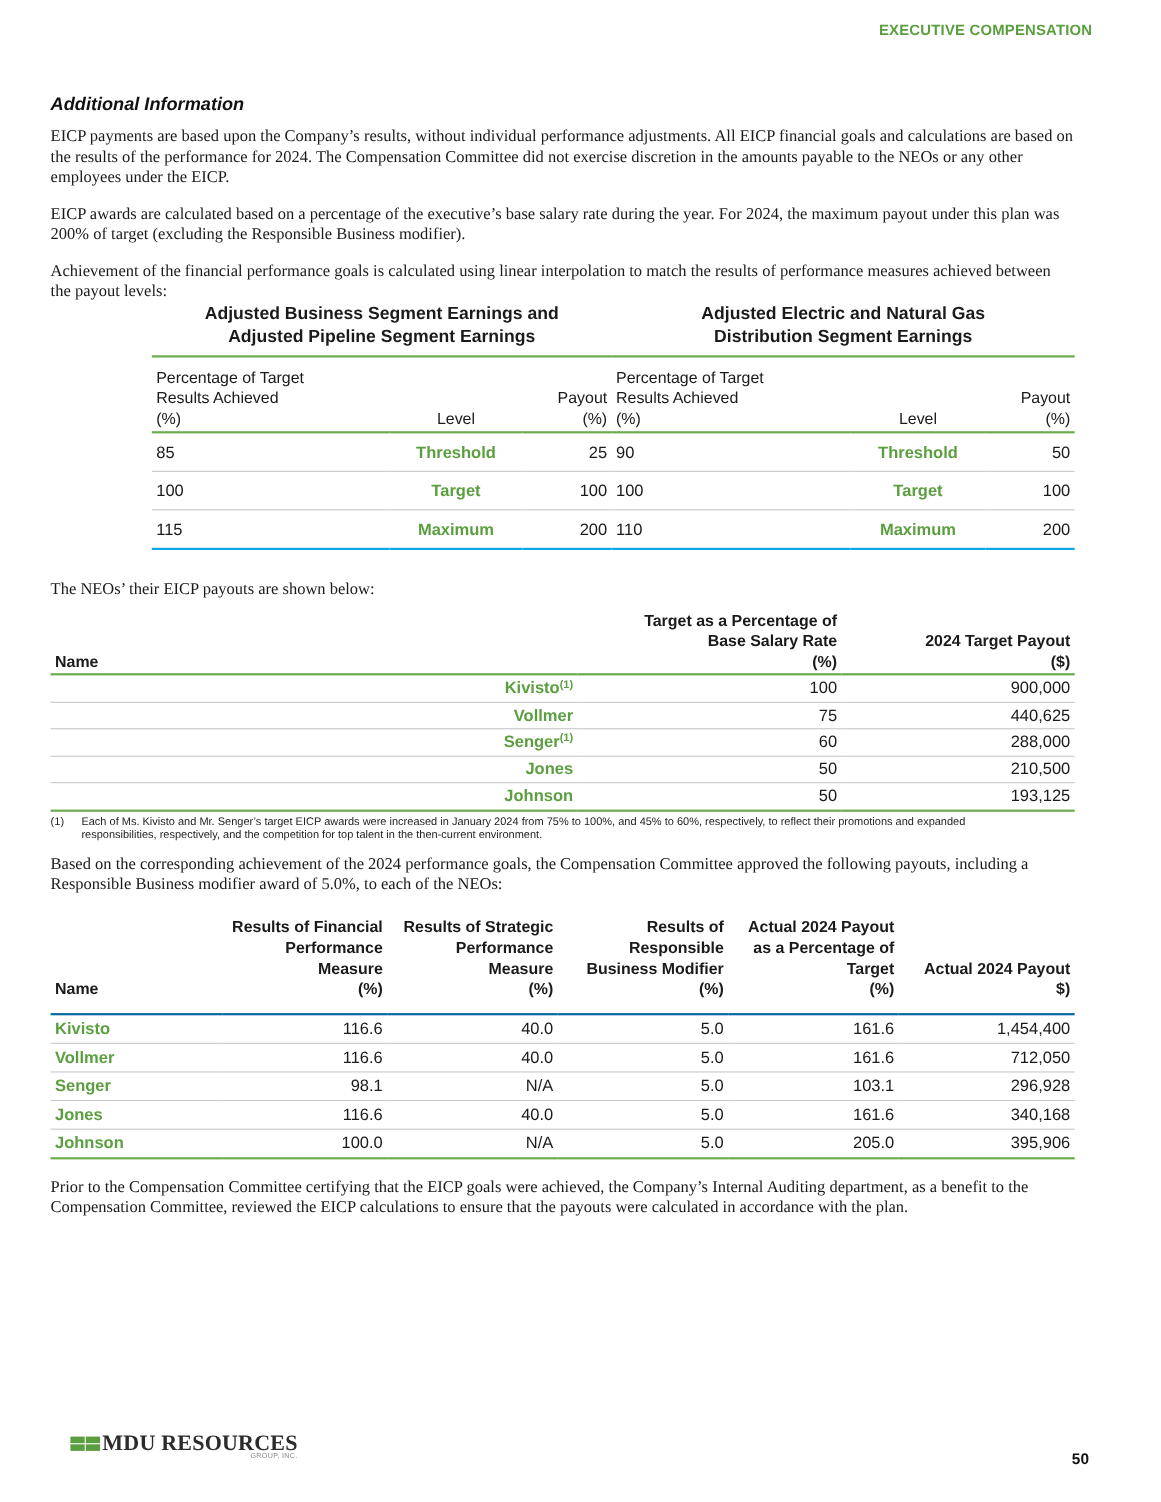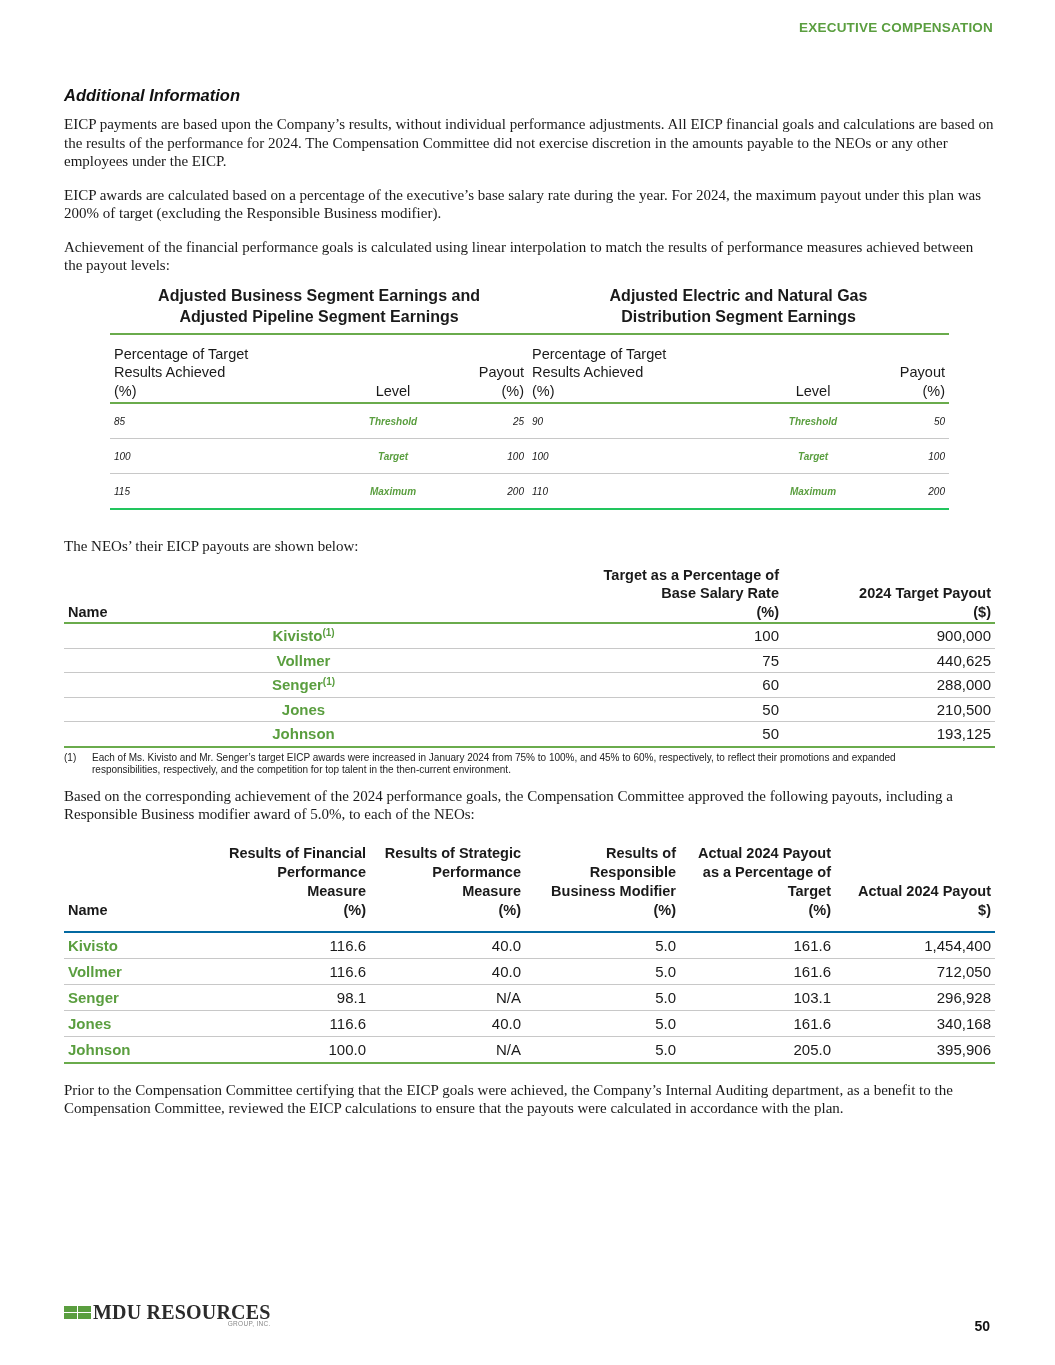--- a/index.html
+++ b/index.html
@@ -4,57 +4,57 @@
   <style>
     html, body { margin: 0; padding: 0; background: #ffffff; }
     body {
       width: 1055px; height: 1365px; position: relative; overflow: hidden;
       font-family: "Liberation Sans", sans-serif; color: #1a1a1a;
     }
     .page-header {
       position: absolute; top: 20px; right: 62px;
       color: #5a9e3f; font-weight: bold; font-size: 13.5px; letter-spacing: 0.2px;
     }
-    .content { position: absolute; left: 64px; top: 86px; width: 931px; }
+    .content { position: absolute; left: 46px; top: 86px; width: 931px; }
     .section-title {
       font-style: italic; font-weight: bold; font-size: 16.5px; margin: 0 0 10px 0; color: #111;
     }
     p.body-text { font-size: 15px; line-height: 18.5px; margin: 0 0 15px 0; color: #1a1a1a; font-family: Liberation Serif, serif; }
 
-    .tables-row { display: flex; justify-content: center; margin-top: 10px; }
+    .tables-row { display: flex; justify-content: flex-end; margin-top: 0; }
     .payout-table-wrap { width: 418px; }
     .payout-title {
       text-align: center; font-weight: bold; font-size: 16px; line-height: 21px;
       padding-bottom: 6px; border-bottom: 2px solid #6aab4c;
     }
     table { border-collapse: collapse; width: 100%; }
     .payout-table th {
       font-size: 14.5px; font-weight: normal; text-align: left; vertical-align: bottom;
       line-height: 18.5px; padding: 10px 4px 2px 4px; border-bottom: 2px solid #6aab4c;
     }
     .payout-table th.c { text-align: center; }
     .payout-table th.r { text-align: right; }
     .payout-table td {
-      font-size: 10px; padding: 0 4px; height: 34px; border-bottom: 1px solid #c8c8c8; font-style: italic;
-    }
-    .payout-table tr:last-child td { border-bottom: 2px solid #22c55e; }
+      font-size: 15px; padding: 0 4px; height: 34px; border-bottom: 1px solid #c8c8c8;
+    }
+    .payout-table tr:last-child td { border-bottom: 2px solid #0ea5e9; }
     .payout-table td.level { text-align: center; color: #5a9e3f; font-weight: bold; }
     .payout-table td.r { text-align: right; }
 
     .neo-table { margin-top: 10px; }
     .neo-table th {
       font-size: 14.5px; font-weight: bold; vertical-align: bottom; line-height: 18.5px;
       padding: 0 4px 1px 4px; border-bottom: 2px solid #6aab4c; text-align: right;
     }
     .neo-table th.l { text-align: left; }
     .neo-table td {
       font-size: 15px; height: 23.5px; padding: 0 4px; border-bottom: 1px solid #c8c8c8; text-align: right;
     }
     .neo-table tr:last-child td { border-bottom: 2px solid #6aab4c; }
-    .neo-table td.name { text-align: center; color: #5a9e3f; font-weight: bold; }
+    .neo-table td.name { text-align: right; color: #5a9e3f; font-weight: bold; }
     .neo-table sup { font-size: 10px; vertical-align: 5px; line-height: 0; }
 
     .footnote {
       display: flex; font-size: 10px; line-height: 12.5px; margin: 4px 0 10px 0; color: #222;
     }
     .footnote .fn-mark { width: 28px; flex: none; }
     .footnote .fn-text { width: 830px; }
 
     .payout-results th {
       font-size: 14.5px; font-weight: bold; vertical-align: bottom; line-height: 19px;

